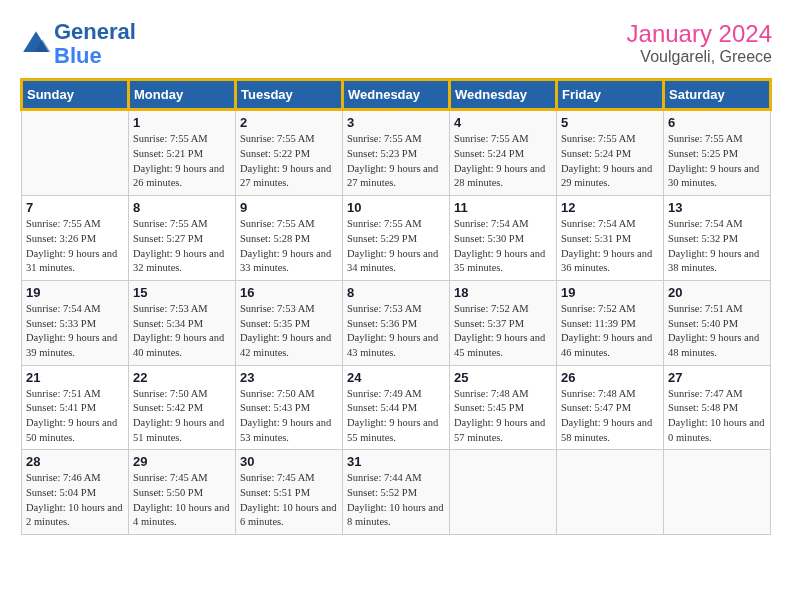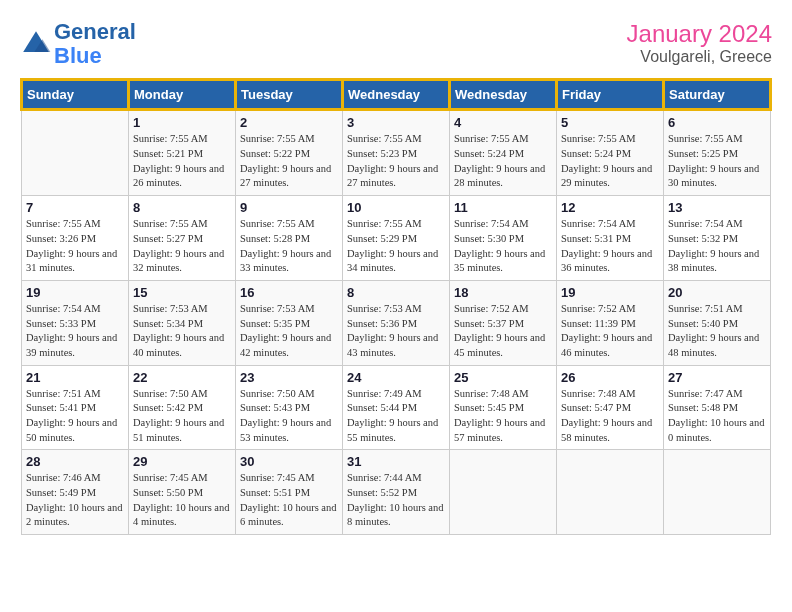--- a/index.html
+++ b/index.html
@@ -345,21 +345,21 @@
           <span>Sunset: 5:48 PM</span><br>
           <span>Daylight: 10 hours and 0 minutes.</span>
         </div>
       </td>
       </tr>
       <tr>
         <td>
         <span class="day-num">28</span>
         <div class="day-info">
           <span>Sunrise: 7:46 AM</span><br>
-          <span>Sunset: 5:49 PM</span><br>
+          <span>Sunset: 5:04 PM</span><br>
           <span>Daylight: 10 hours and 2 minutes.</span>
         </div>
       </td>
         <td>
         <span class="day-num">29</span>
         <div class="day-info">
           <span>Sunrise: 7:45 AM</span><br>
           <span>Sunset: 5:50 PM</span><br>
           <span>Daylight: 10 hours and 4 minutes.</span>
         </div>

